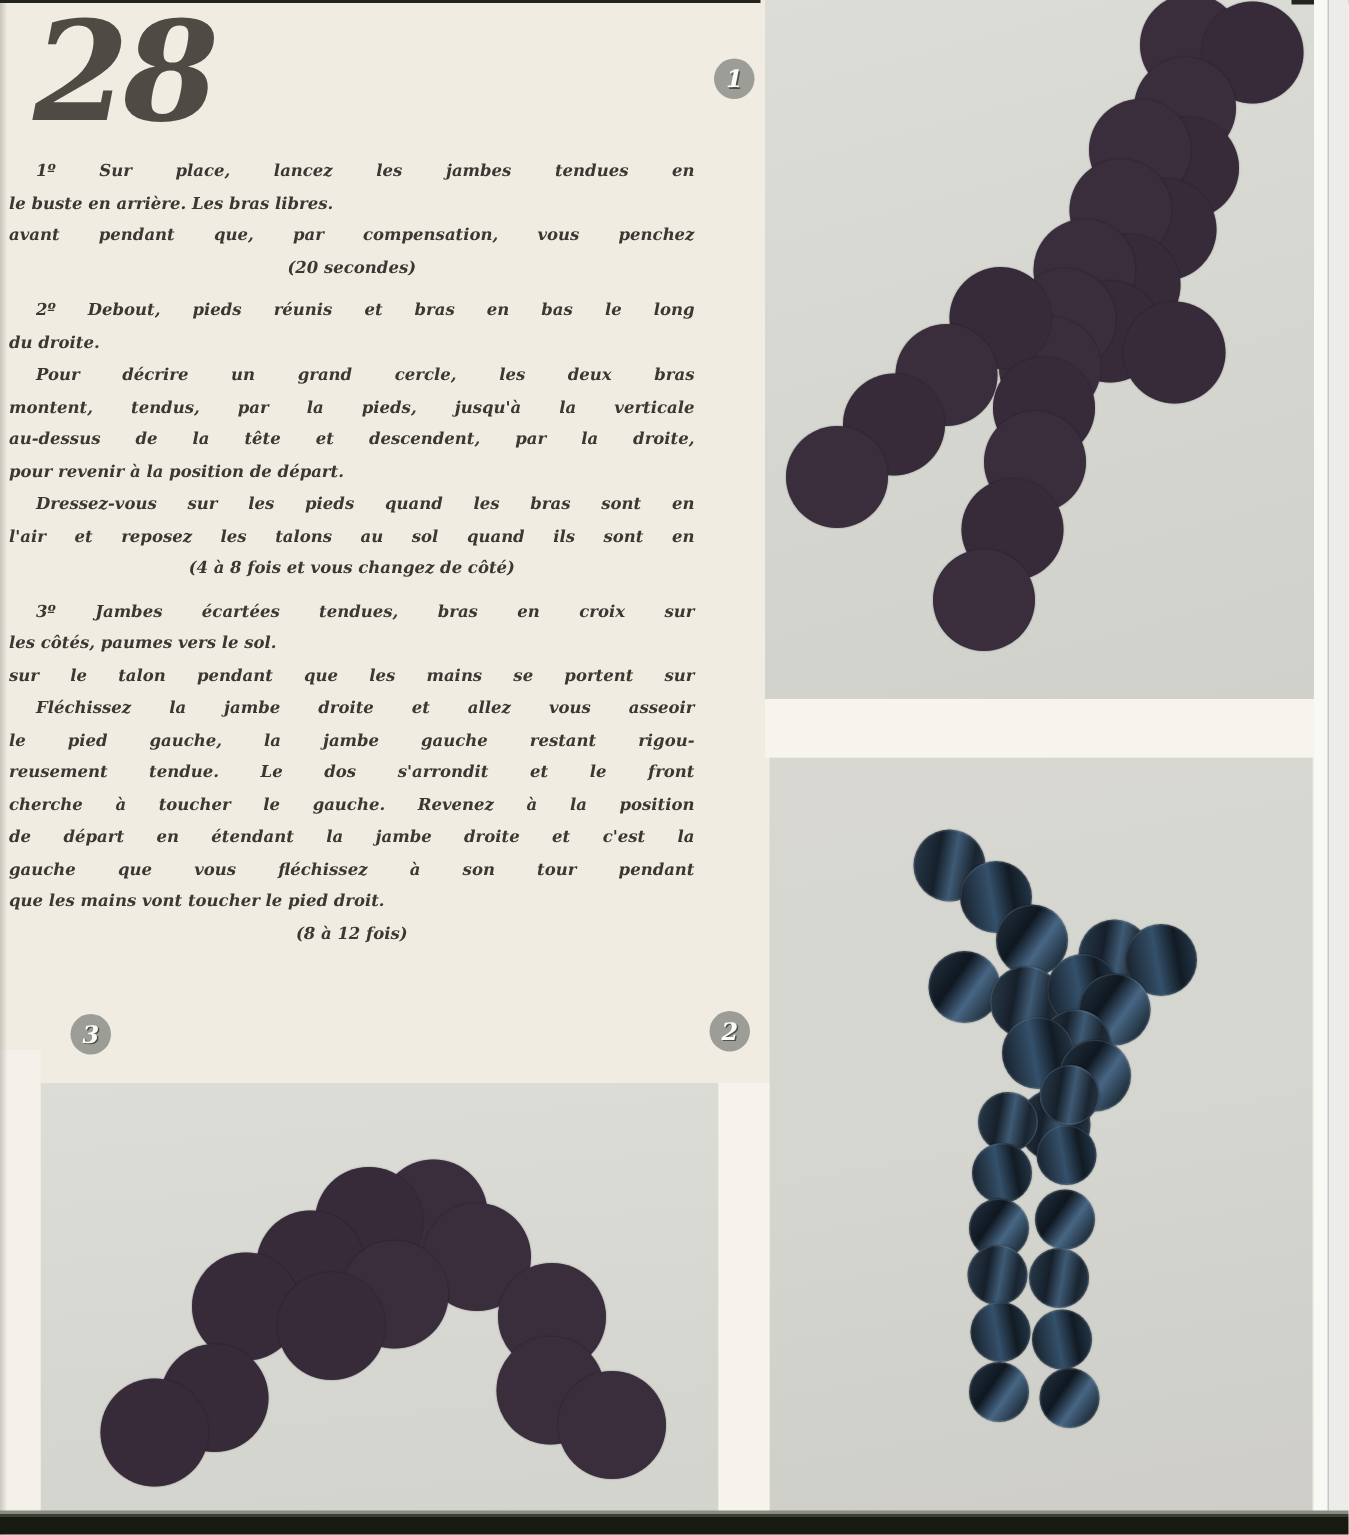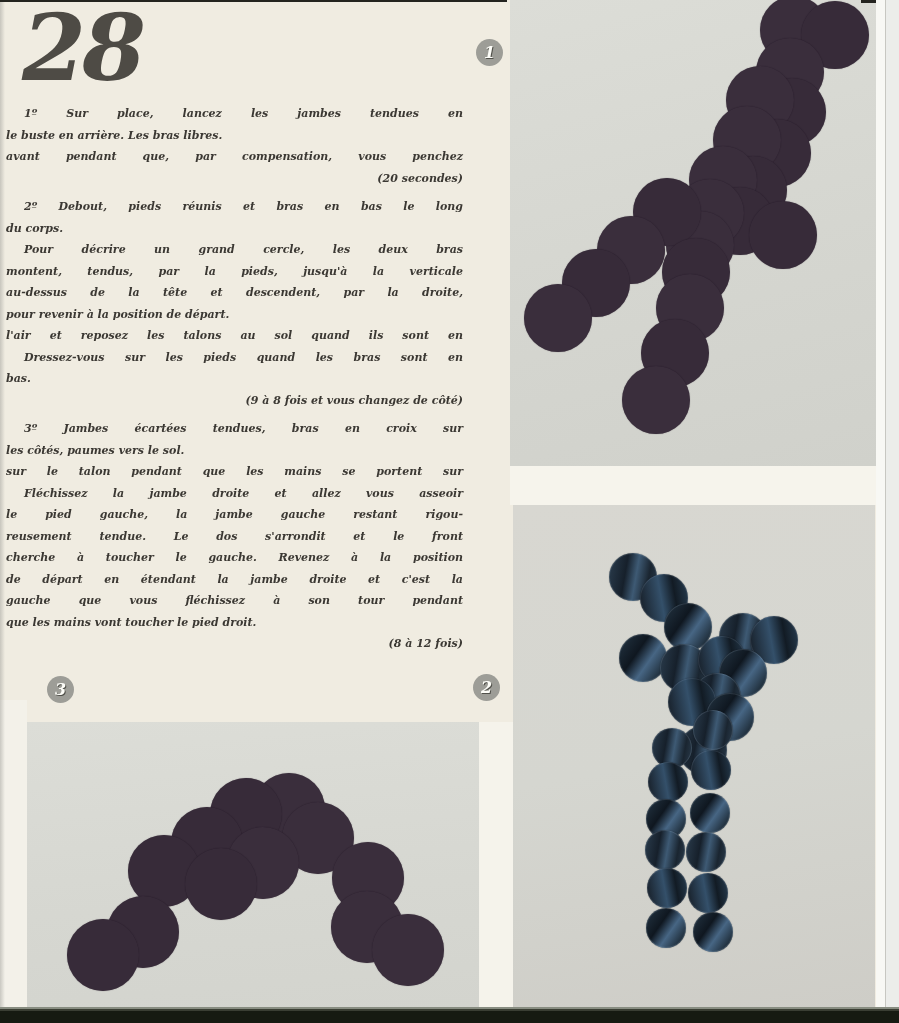--- a/index.html
+++ b/index.html
@@ -21,21 +21,21 @@
   .text-col {
     position:absolute; left:6px; top:103px; width:457px;
     color: var(--ink,#3b3833);
     font-weight:700; font-size:11px; line-height:21.5px;
   }
   .para + .para { margin-top:7px; }
   .line { min-height:21.5px; }
   .line.j { text-align:justify; text-align-last:justify; }
   .line.i { text-indent:18px; }
   .line.l { text-align:left; }
-  .line.r { text-align:right; }
+  .line.r { text-align:center; }
 
   
   .badge {
     position:absolute; width:27px; height:27px; border-radius:50%;
     background: var(--badge-gray,#9d9d97);
     color:#fdfdf8; font-weight:700; font-size:16px;
     display:flex; align-items:center; justify-content:center;
     text-shadow: 1px 1px 0 #50504a;
   }
   #badge1 { left:476px; top:39px; }
@@ -88,29 +88,28 @@
 
   <div class="text-col">
     <div class="para">
         <div class="line j i">1º Sur place, lancez les jambes tendues en</div>
         <div class="line l">le buste en arrière. Les bras libres.</div>
         <div class="line j">avant pendant que, par compensation, vous penchez</div>
         <div class="line r">(20 secondes)</div>
       </div>
     <div class="para">
         <div class="line j i">2º Debout, pieds réunis et bras en bas le long</div>
-        <div class="line l">du corps.</div>
+        <div class="line l">du droite.</div>
         <div class="line j i">Pour décrire un grand cercle, les deux bras</div>
         <div class="line j">montent, tendus, par la pieds, jusqu'à la verticale</div>
         <div class="line j">au-dessus de la tête et descendent, par la droite,</div>
         <div class="line l">pour revenir à la position de départ.</div>
+        <div class="line j i">Dressez-vous sur les pieds quand les bras sont en</div>
         <div class="line j">l'air et reposez les talons au sol quand ils sont en</div>
-        <div class="line j i">Dressez-vous sur les pieds quand les bras sont en</div>
-        <div class="line l">bas.</div>
-        <div class="line r">(9 à 8 fois et vous changez de côté)</div>
+        <div class="line r">(4 à 8 fois et vous changez de côté)</div>
       </div>
     <div class="para">
         <div class="line j i">3º Jambes écartées tendues, bras en croix sur</div>
         <div class="line l">les côtés, paumes vers le sol.</div>
         <div class="line j">sur le talon pendant que les mains se portent sur</div>
         <div class="line j i">Fléchissez la jambe droite et allez vous asseoir</div>
         <div class="line j">le pied gauche, la jambe gauche restant rigou-</div>
         <div class="line j">reusement tendue. Le dos s'arrondit et le front</div>
         <div class="line j">cherche à toucher le gauche. Revenez à la position</div>
         <div class="line j">de départ en étendant la jambe droite et c'est la</div>

